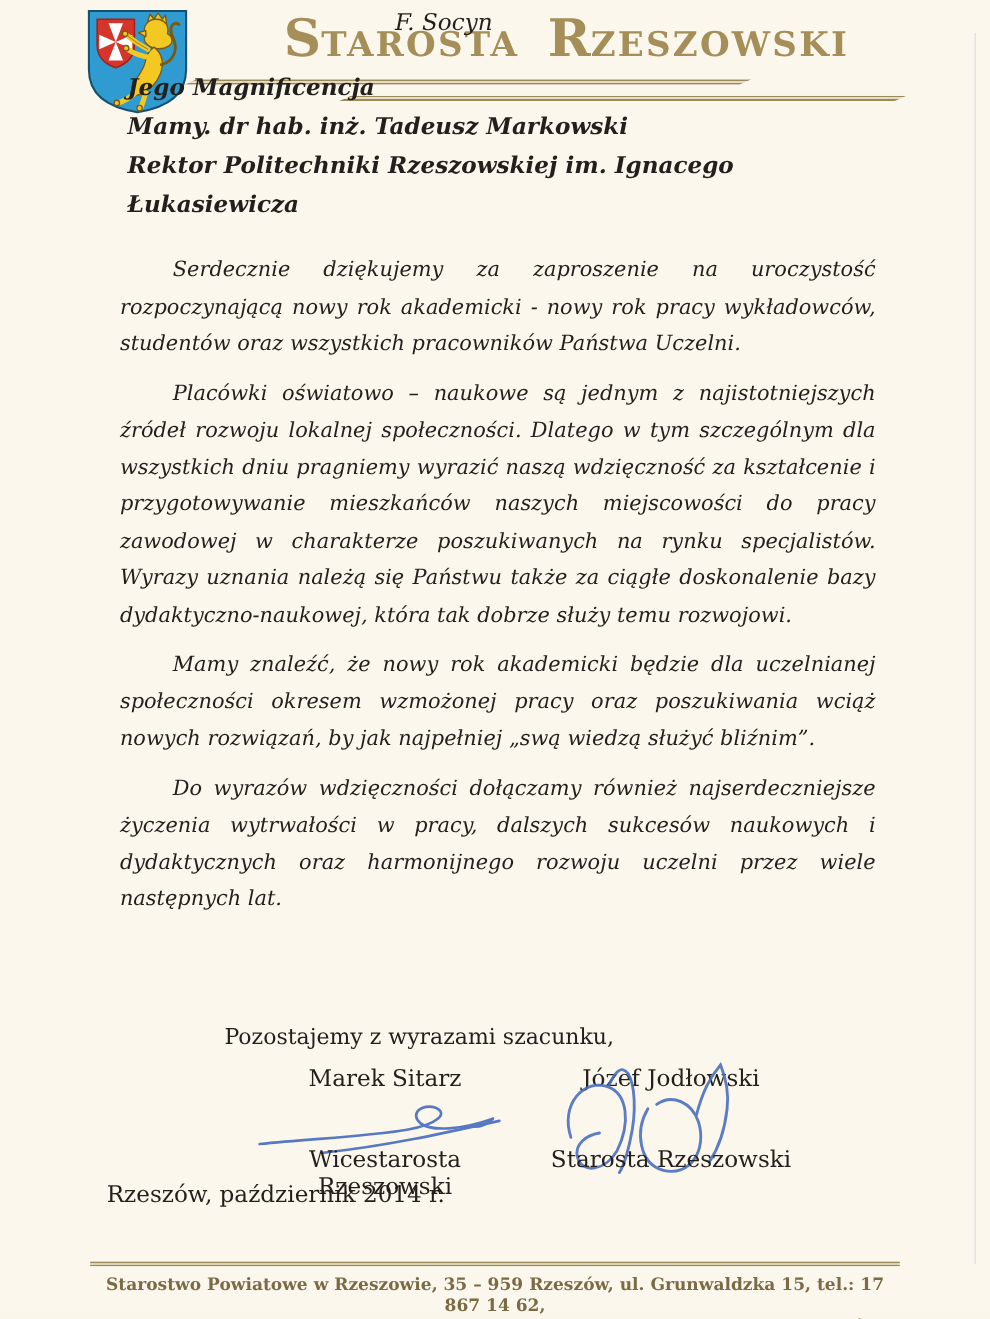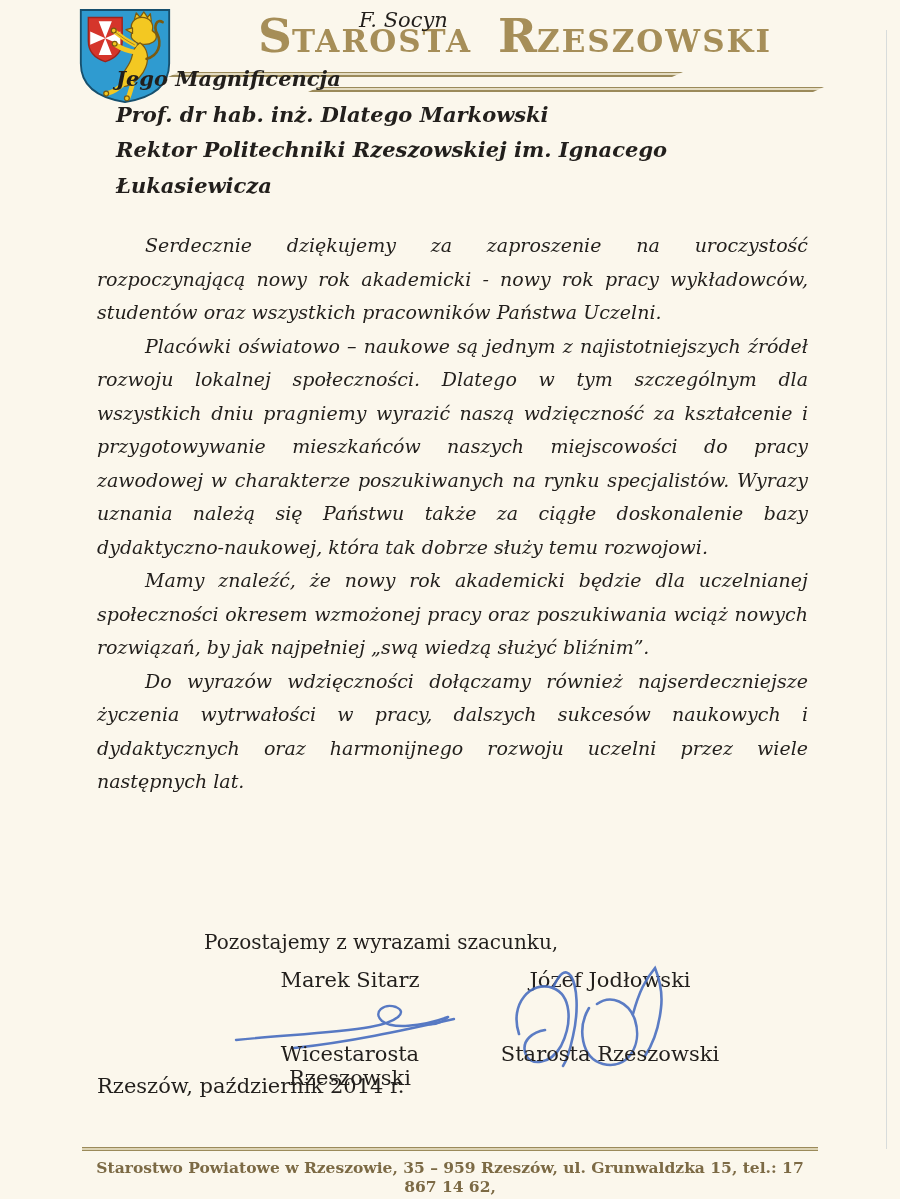--- a/index.html
+++ b/index.html
@@ -30,21 +30,21 @@
   .rule-top{top:72px; left:168px; width:515px;}
   .rule-bottom{top:87px; left:308px; width:516px;}
 
   
   .content{position:absolute; top:0; left:97px; width:711px;}
   .quote{margin:104px 0 0 -4px; font-style:italic; font-size:21px; line-height:37px;}
   .quote-attrib{margin:2px 0 0 262px; font-style:italic; font-size:21px; line-height:37px;}
   .recipient{margin:22px 0 0 19px; font-style:italic; font-weight:bold;
     font-size:21px; line-height:35.5px;}
   .body-text{margin-top:26px;}
-  .body-text p{margin:0; text-indent:48px; text-align:justify;
+  .body-text p{margin:12px; text-indent:48px; text-align:justify;
     font-style:italic; font-size:19px; line-height:33.5px;}
 
   
   .lower{position:absolute; left:97px; top:916px; width:711px; height:210px;
     }
   .closing{position:absolute; top:14px; left:107px; font-size:20px;}
   .sig-col{position:absolute; width:250px; text-align:center;}
   .sig-col .sig-name{position:absolute; top:0; left:0; right:0; font-size:21px;}
   .sig-col .sig-role{position:absolute; top:74px; left:0; right:0; font-size:21px;}
   .sig-left{left:128px; top:52px; height:110px;}
@@ -101,21 +101,21 @@
 
     <div class="rule rule-top"></div>
     <div class="rule rule-bottom"></div>
   </div>
 
   <div class="content">
     <div class="quote-attrib">F. Socyn</div>
 
     <div class="recipient">
       <div>Jego Magnificencja</div>
-      <div>Prof. dr hab. inż. Dlatego Markowski</div>
+      <div>Mamy. dr hab. inż. Tadeusz Markowski</div>
       <div>Rektor Politechniki Rzeszowskiej im. Ignacego Łukasiewicza</div>
     </div>
 
     <div class="body-text">
       <p>Serdecznie dziękujemy za zaproszenie na uroczystość rozpoczynającą nowy rok akademicki - nowy rok pracy wykładowców, studentów oraz wszystkich pracowników Państwa Uczelni.</p>
       <p>Placówki oświatowo – naukowe są jednym z najistotniejszych źródeł rozwoju lokalnej społeczności. Dlatego w tym szczególnym dla wszystkich dniu pragniemy wyrazić naszą wdzięczność za kształcenie i przygotowywanie mieszkańców naszych miejscowości do pracy zawodowej w charakterze poszukiwanych na rynku specjalistów. Wyrazy uznania należą się Państwu także za ciągłe doskonalenie bazy dydaktyczno-naukowej, która tak dobrze służy temu rozwojowi.</p>
       <p>Mamy znaleźć, że nowy rok akademicki będzie dla uczelnianej społeczności okresem wzmożonej pracy oraz poszukiwania wciąż nowych rozwiązań, by jak najpełniej „swą wiedzą służyć bliźnim”.</p>
       <p>Do wyrazów wdzięczności dołączamy również najserdeczniejsze życzenia wytrwałości w pracy, dalszych sukcesów naukowych i dydaktycznych oraz harmonijnego rozwoju uczelni przez wiele następnych lat.</p>
     </div>
   </div>

